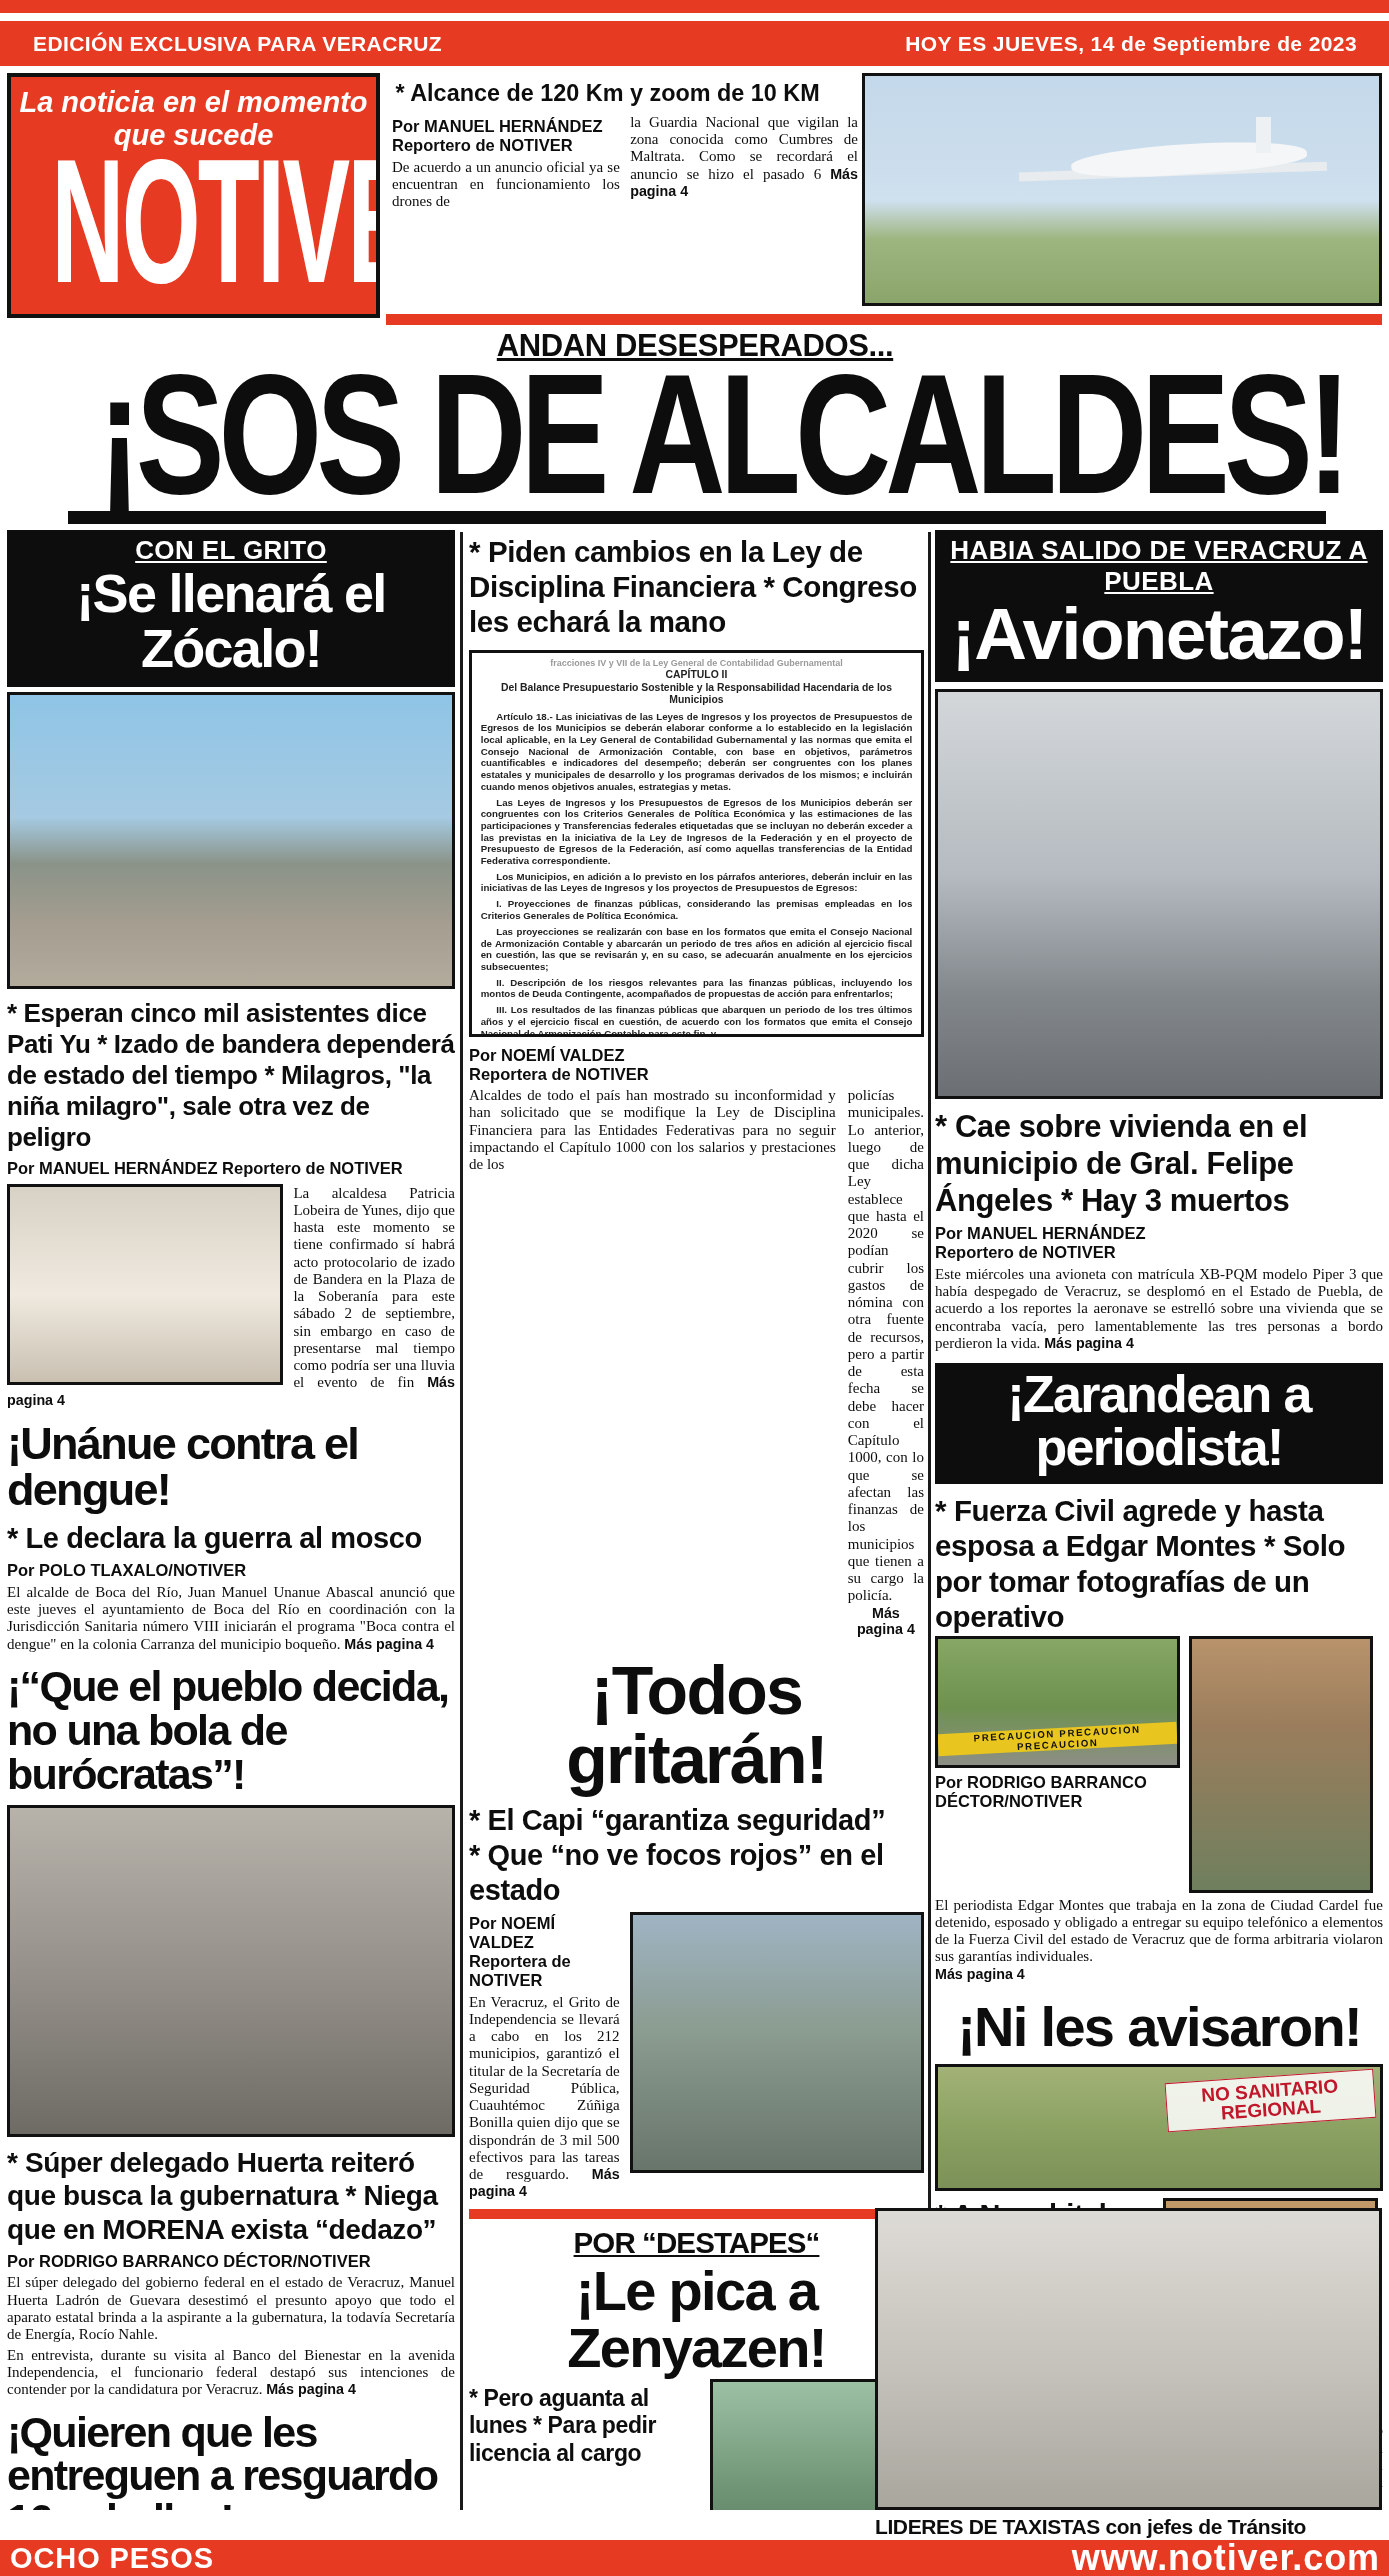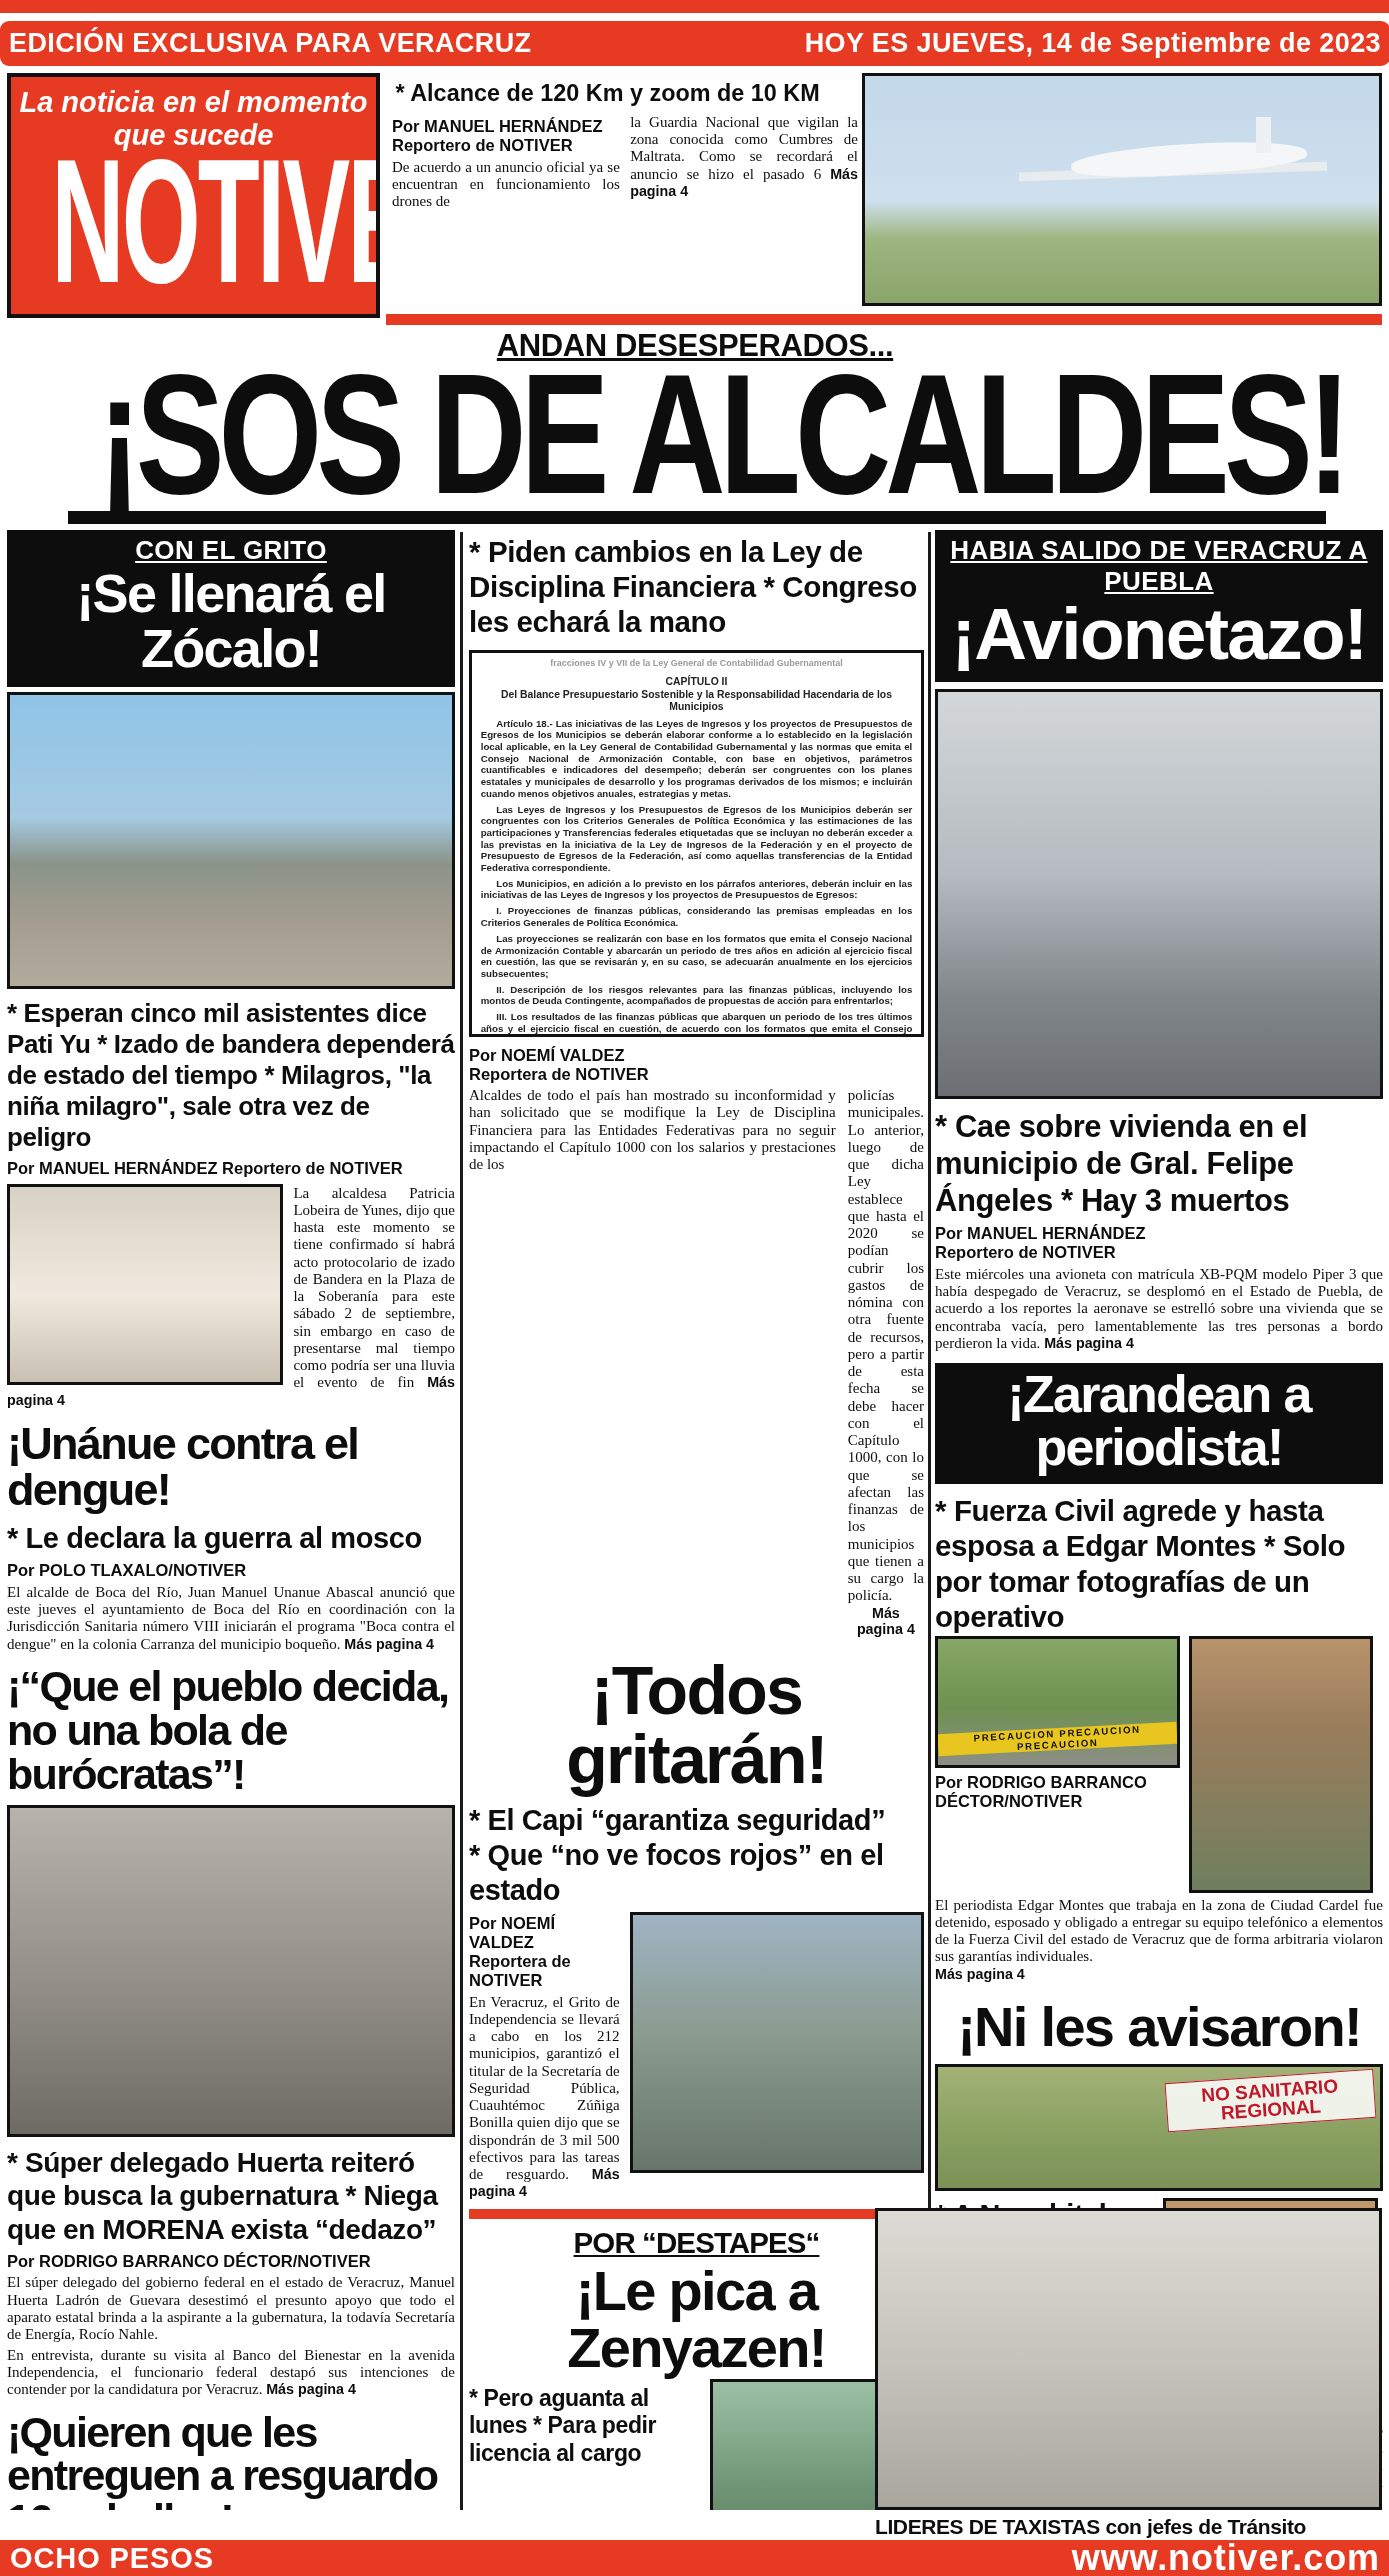--- a/index.html
+++ b/index.html
@@ -3,21 +3,21 @@
 <meta charset="utf-8">
 <style>
   html,body{margin:0;padding:0;background:#fff;}
   #page{position:relative;width:1390px;height:2576px;background:#fff;overflow:hidden;
         font-family:"Liberation Sans",sans-serif;color:#0d0d0d;}
   .abs{position:absolute;}
   
   #topstrip{left:0;top:0;width:1390px;height:13px;background:#e63a22;}
   #datebar{left:0;top:21px;width:1390px;height:45px;background:#e63a22;color:#fff;
            display:flex;align-items:center;justify-content:space-between;
-           font-weight:700;font-size:27px;padding:0 9px;box-sizing:border-box;letter-spacing:0.4px;border-radius:9px;}
+           font-weight:700;font-size:21px;padding:0 33px;box-sizing:border-box;letter-spacing:0.4px;}
   
   #logobox{left:7px;top:73px;width:373px;height:245px;background:#e63a22;border:4.3px solid #111;
            box-sizing:border-box;text-align:center;overflow:hidden;}
   #tagline{color:#fff;font-style:italic;font-weight:700;font-size:29px;margin-top:8.7px;}
   #logotype{color:#fff;font-weight:700;font-size:130px;line-height:.95;letter-spacing:-3.5px;
             transform:scale(.78,1.35);transform-origin:center 30%;}
   #dronewrap{left:392px;top:73px;width:466px;}
   .blackbox{background:#0d0d0d;color:#fff;text-align:center;padding:5.2px 7px 10.4px;}
   .bb-kicker{font-weight:700;font-size:26px;text-decoration:underline;letter-spacing:0.4px;}
   .bb-head{font-weight:700;letter-spacing:-1.7px;line-height:1.02;}
@@ -74,21 +74,21 @@
   .banner-no{color:#7a1f3d;font-weight:700;font-size:29.5px;line-height:1;margin-top:3.5px;letter-spacing:0.9px;}
   .banner-mid{color:#7a1f3d;font-weight:700;font-size:11.3px;line-height:1.05;}
   .banner-strip{position:absolute;left:0;bottom:0;width:100%;background:#d92332;color:#fff;font-weight:700;
                 font-size:8.3px;padding:1.7px 0;}
   .ph-taxi{left:875px;top:2208px;width:507px;height:302px;background:linear-gradient(180deg,#dddbd5 0%,#c4c1ba 55%,#a9a69e 100%);}
   #taxicaption{left:875px;top:2515px;width:511px;font-weight:700;font-size:21px;letter-spacing:-0.4px;}
   
   #docbox{border:3.5px solid #111;margin-top:10.4px;height:387px;overflow:hidden;padding:5.2px 8.7px;box-sizing:border-box;
           font-size:9.7px;line-height:1.2;font-weight:700;color:#222;}
   #docbox .faded{color:#9a9a9a;text-align:center;font-size:9px;overflow:hidden;white-space:nowrap;}
-  #docbox .dochead{text-align:center;font-size:10.4px;margin-top:7px;}
+  #docbox .dochead{text-align:center;font-size:10.4px;margin-top:0;}
   #docbox p{margin:4.3px 0 0;text-align:justify;text-indent:15.6px;font-weight:700;}
   .twocol{display:flex;gap:12px;margin-top:0;}
   .twocol>div{width:50%;}
   .redbar{height:9.6px;background:#e63a22;margin-top:8.7px;}
   .kicker-plain{font-weight:700;font-size:29.5px;text-decoration:underline;letter-spacing:-0.9px;margin-top:7px;}
   
   #footer{left:0;top:2540px;width:1390px;height:36px;background:#e63a22;color:#fff;display:flex;
           align-items:center;justify-content:space-between;padding:0 10px;box-sizing:border-box;}
   #price{font-weight:700;font-size:29px;letter-spacing:0.9px;}
   #siteurl{font-weight:700;font-size:36px;letter-spacing:0.9px;}

